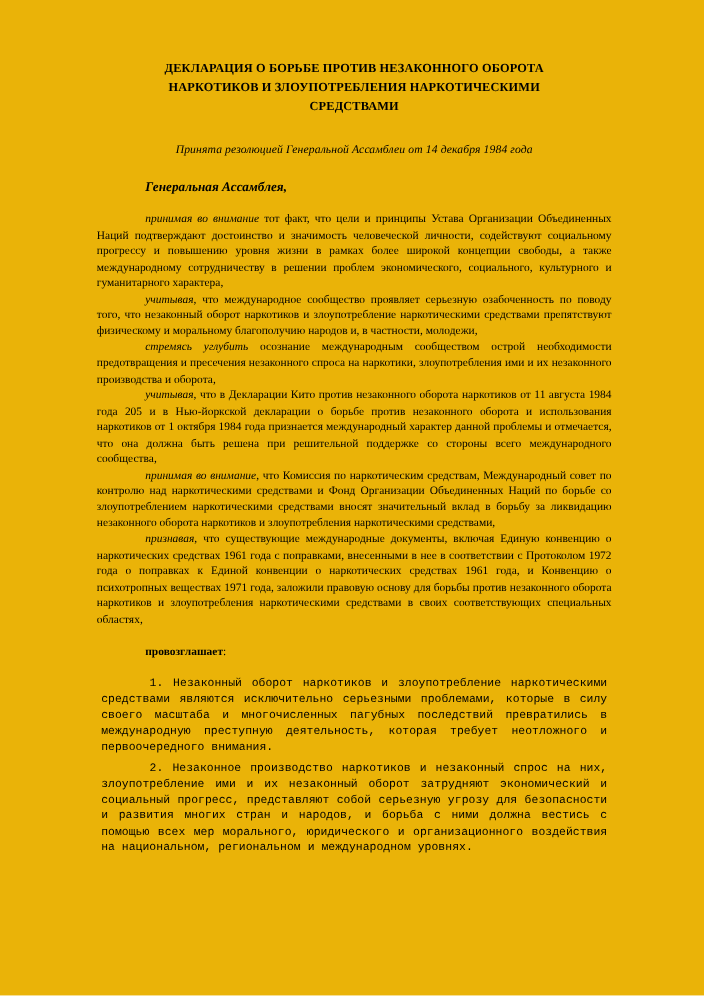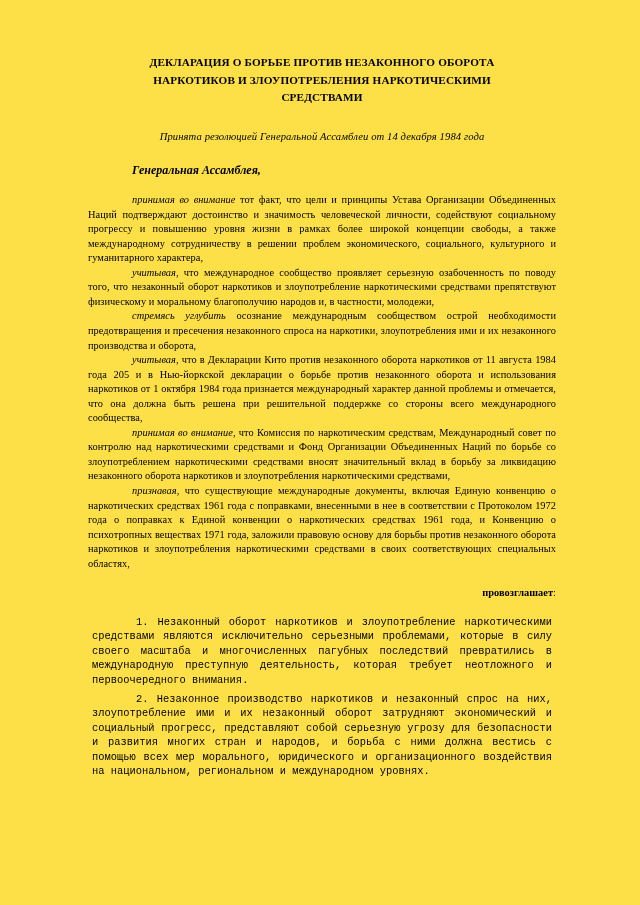--- a/index.html
+++ b/index.html
@@ -15,21 +15,21 @@
     color: #000000;
     -webkit-font-smoothing: none;
   }
 
   .page {
     position: relative;
     width: 640px;
     height: 905px;
     box-sizing: border-box;
     padding: 54px 84px 0 88px;
-    background: #fde047;
+    background: #eab308;
   }
 
   
   .doc-title {
     font-weight: bold;
     font-size: 11.2px;
     line-height: 17.5px;
     text-align: center;
     letter-spacing: 0.15px;
     margin: 0 0 0 0;
@@ -74,21 +74,21 @@
 
   p.para .lead {
     font-style: italic;
     font-weight: normal;
   }
 
   .proclaim {
     margin: 15px 0 14px 0;
     text-indent: 0;
     padding-left: 44px;
-    text-align: right;
+    text-align: left;
   }
   .proclaim .kw {
     font-weight: bold;
   }
 
   p.numbered {
     margin: 4px;
     text-indent: 44px;
     text-align: justify;
     font-family: Liberation Mono, monospace;

